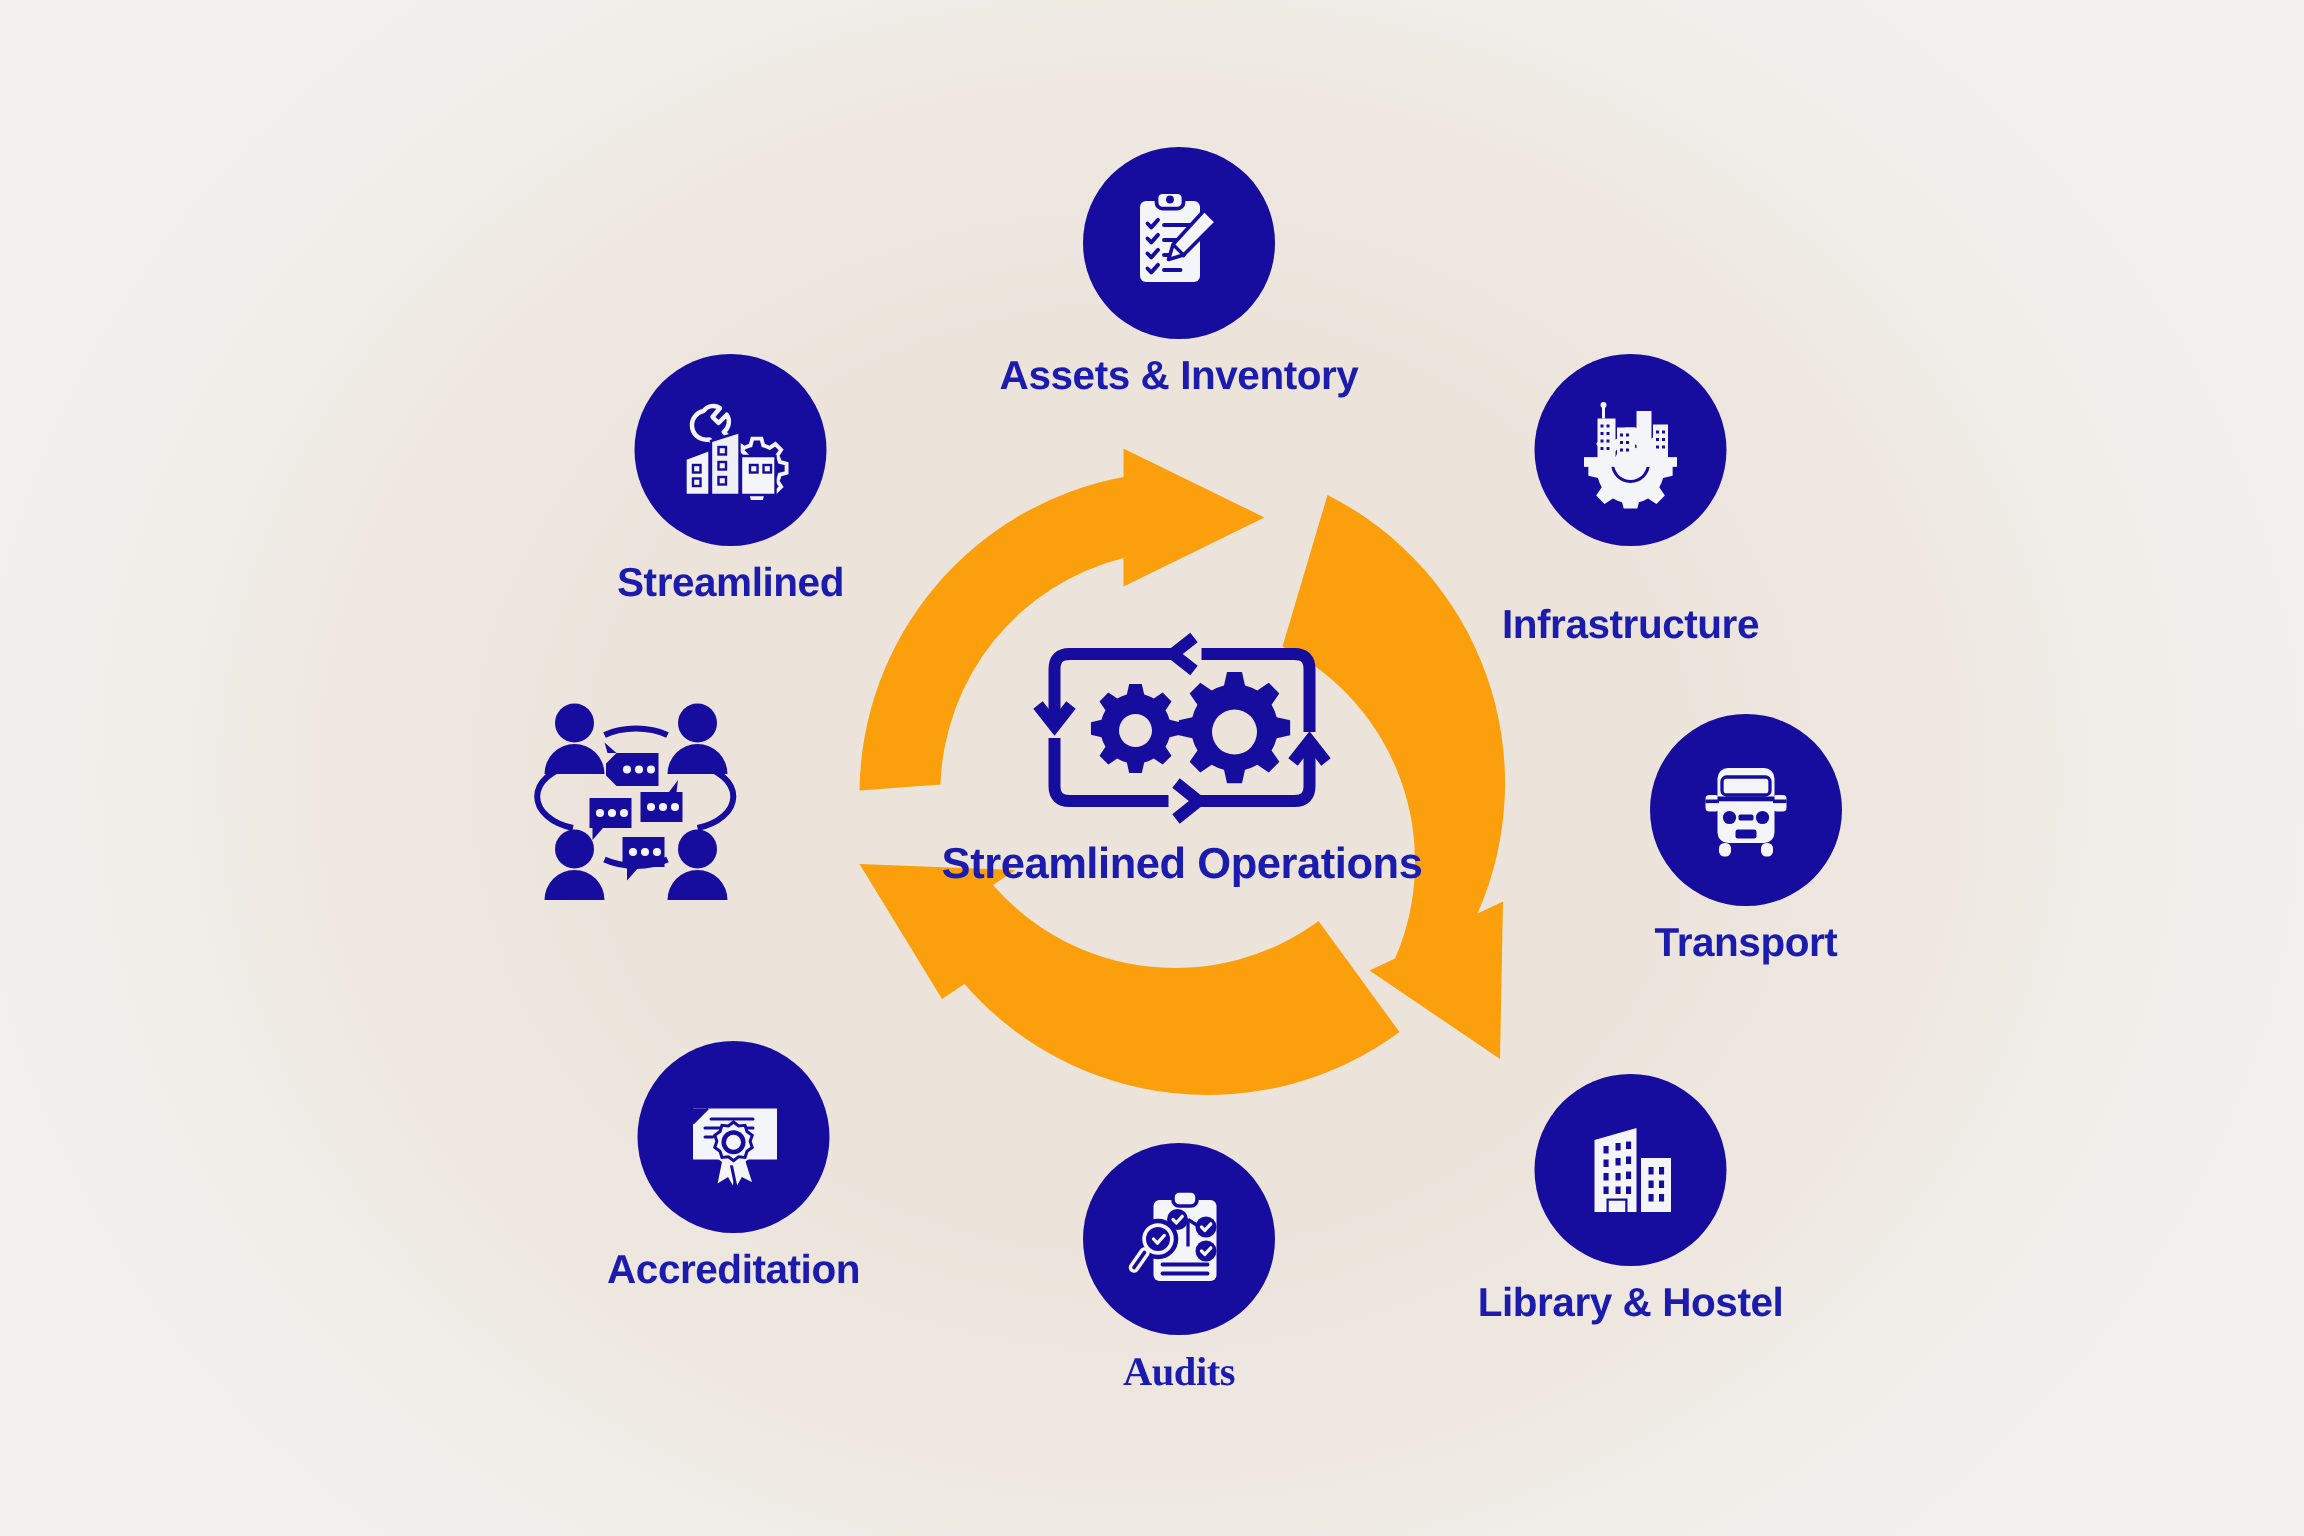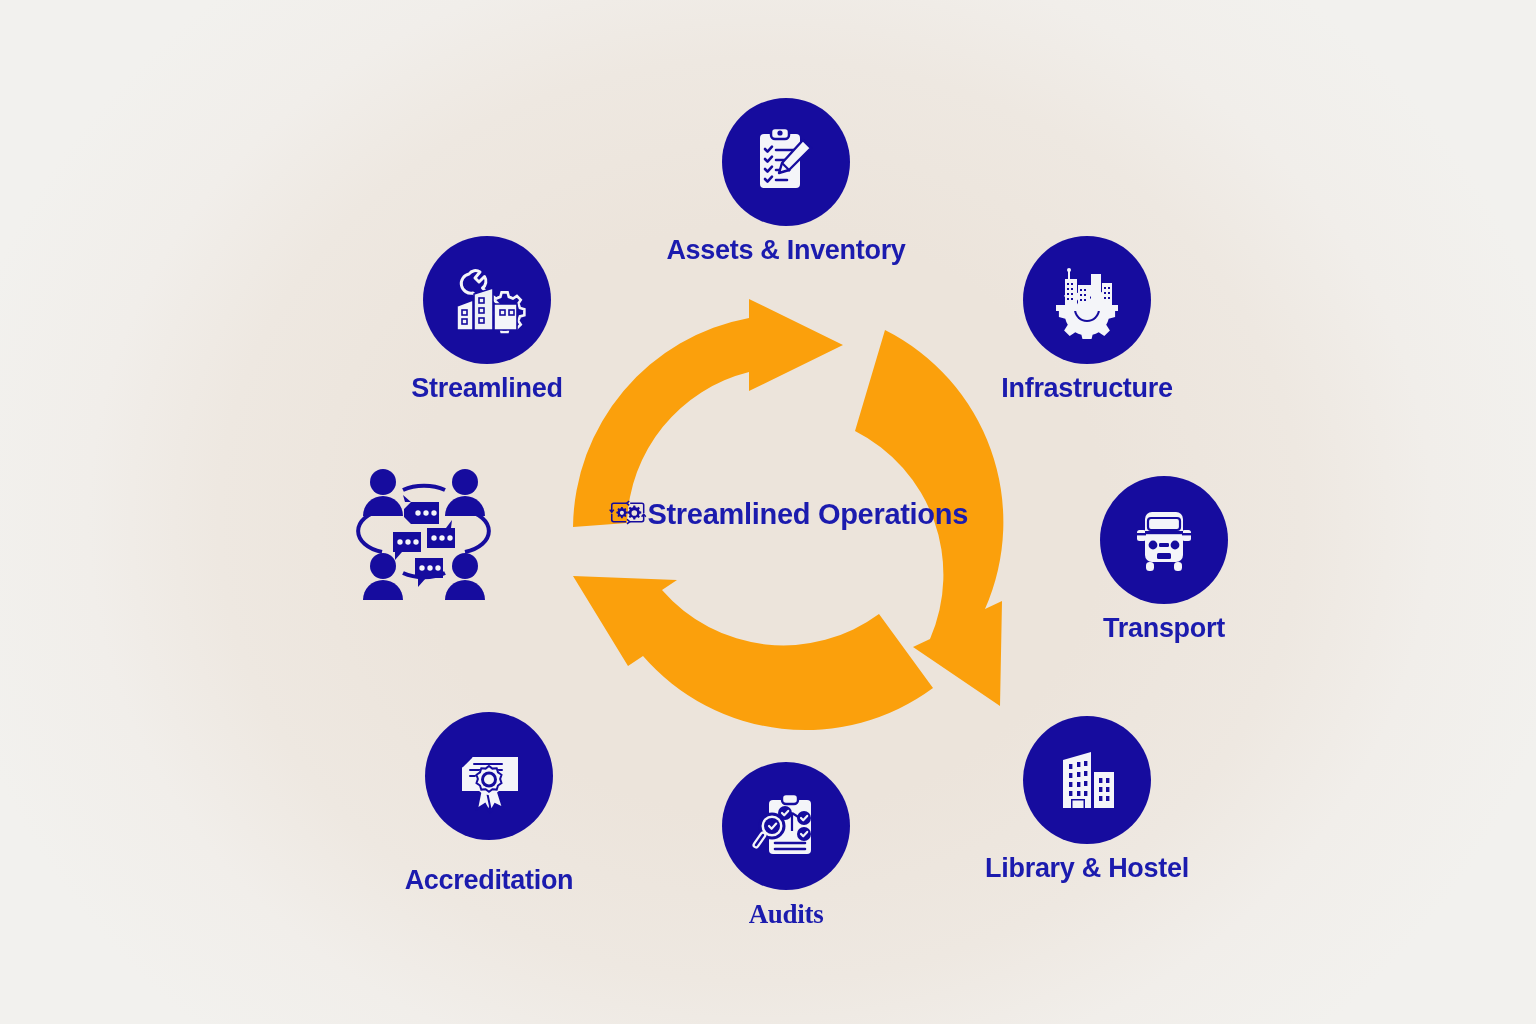--- a/index.html
+++ b/index.html
@@ -12,21 +12,21 @@
   #stage{
     position:relative;width:1536px;height:1024px;
     background:
       radial-gradient(ellipse 820px 700px at 760px 520px,#ece4db 0%,#ece4db 42%,#eee8e1 66%,#f1eeea 82%,#f2f1ee 100%);
   }
   .ring-layer{position:absolute;left:0;top:0;width:1536px;height:1024px;}
 
   
   .center{
     position:absolute;left:608px;top:418px;width:360px;height:190px;
-    display:flex;align-items:center;justify-content:flex-start;
+    display:flex;flex-direction:column;align-items:center;justify-content:flex-start;
   }
   .center-icon{width:210px;height:140px;display:block;}
   .center-label{
     margin-top:2px;font-size:29px;font-weight:700;color:#1b1bae;
     letter-spacing:-0.3px;white-space:nowrap;
   }
 
   
   .node{position:absolute;display:flex;flex-direction:column;align-items:center;}
   .badge{
@@ -35,25 +35,25 @@
   }
   .badge.plain{background:transparent;width:150px;height:150px;}
   .badge svg{display:block;}
   .node-label{
     margin-top:10px;font-size:27px;font-weight:700;color:#1b1bae;
     white-space:nowrap;letter-spacing:-0.3px;text-align:center;line-height:1.1;
   }
 
   
   #node-assets        {left:657px;top:98px;width:258px;justify-content:flex-end;}
-  #node-infrastructure{left:960px;top:236px;width:254px;}
+  #node-infrastructure{left:960px;top:236px;width:254px;gap:28px;}
   #node-transport     {left:1077px;top:476px;width:174px;}
   #node-library       {left:960px;top:716px;width:254px;}
   #node-audits        {left:700px;top:762px;width:172px;font-family:Liberation Serif, serif;}
-  #node-accreditation {left:372px;top:712px;width:234px;gap:16px;}
+  #node-accreditation {left:372px;top:694px;width:234px;}
   #node-communications{left:295px;top:455px;width:256px;}
   #node-facilities    {left:399px;top:236px;width:176px;}
 
   #node-communications .node-label{margin-top:4px;}
 </style>
 </head>
 <body>
 
 <div id="stage">
 

